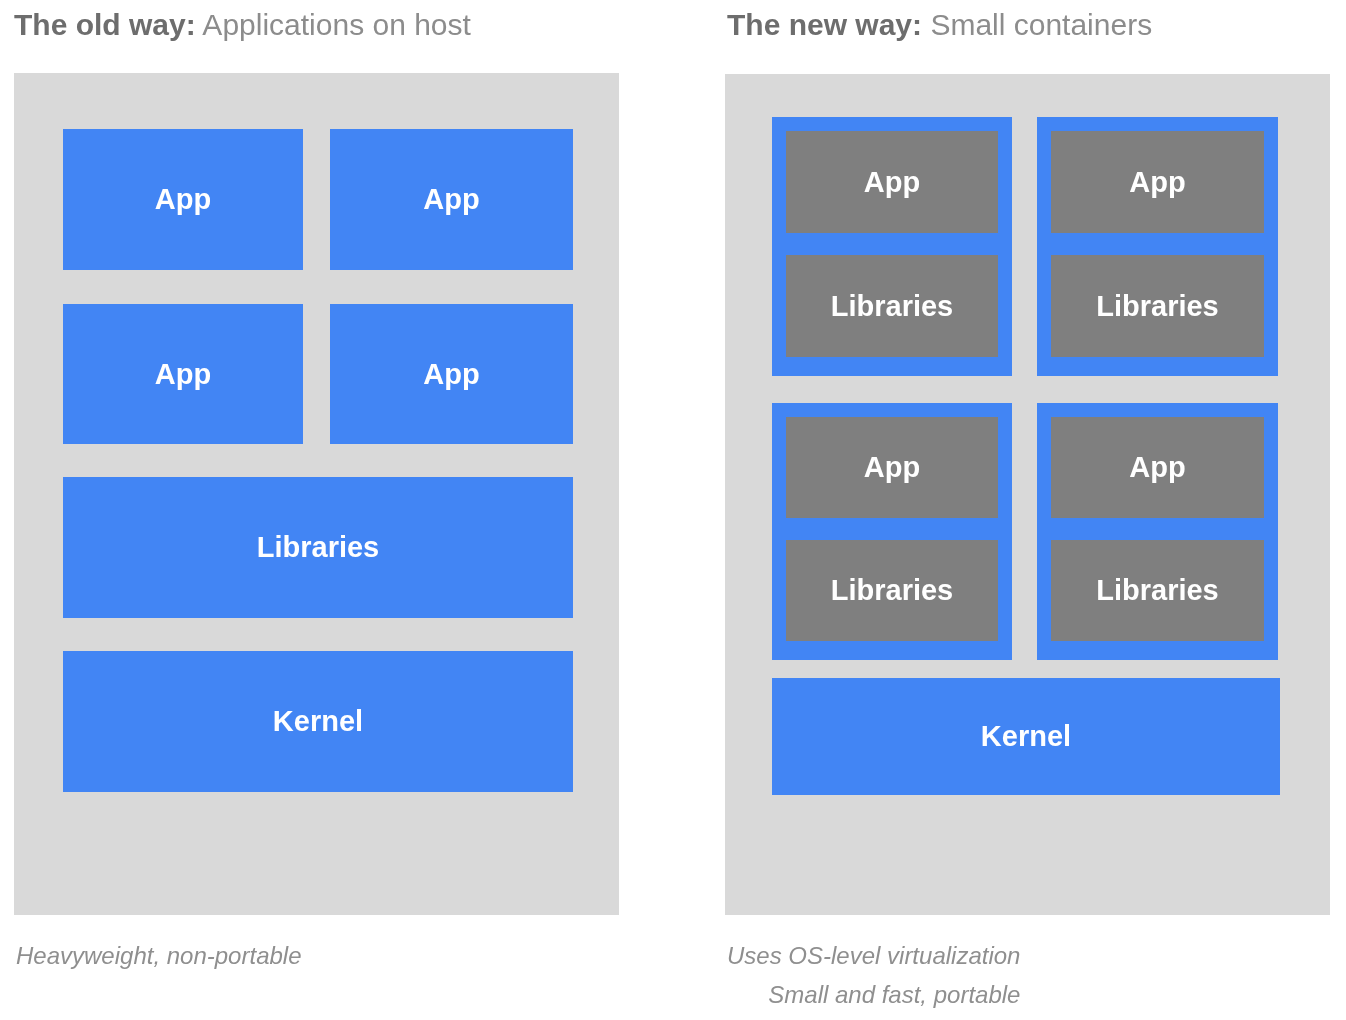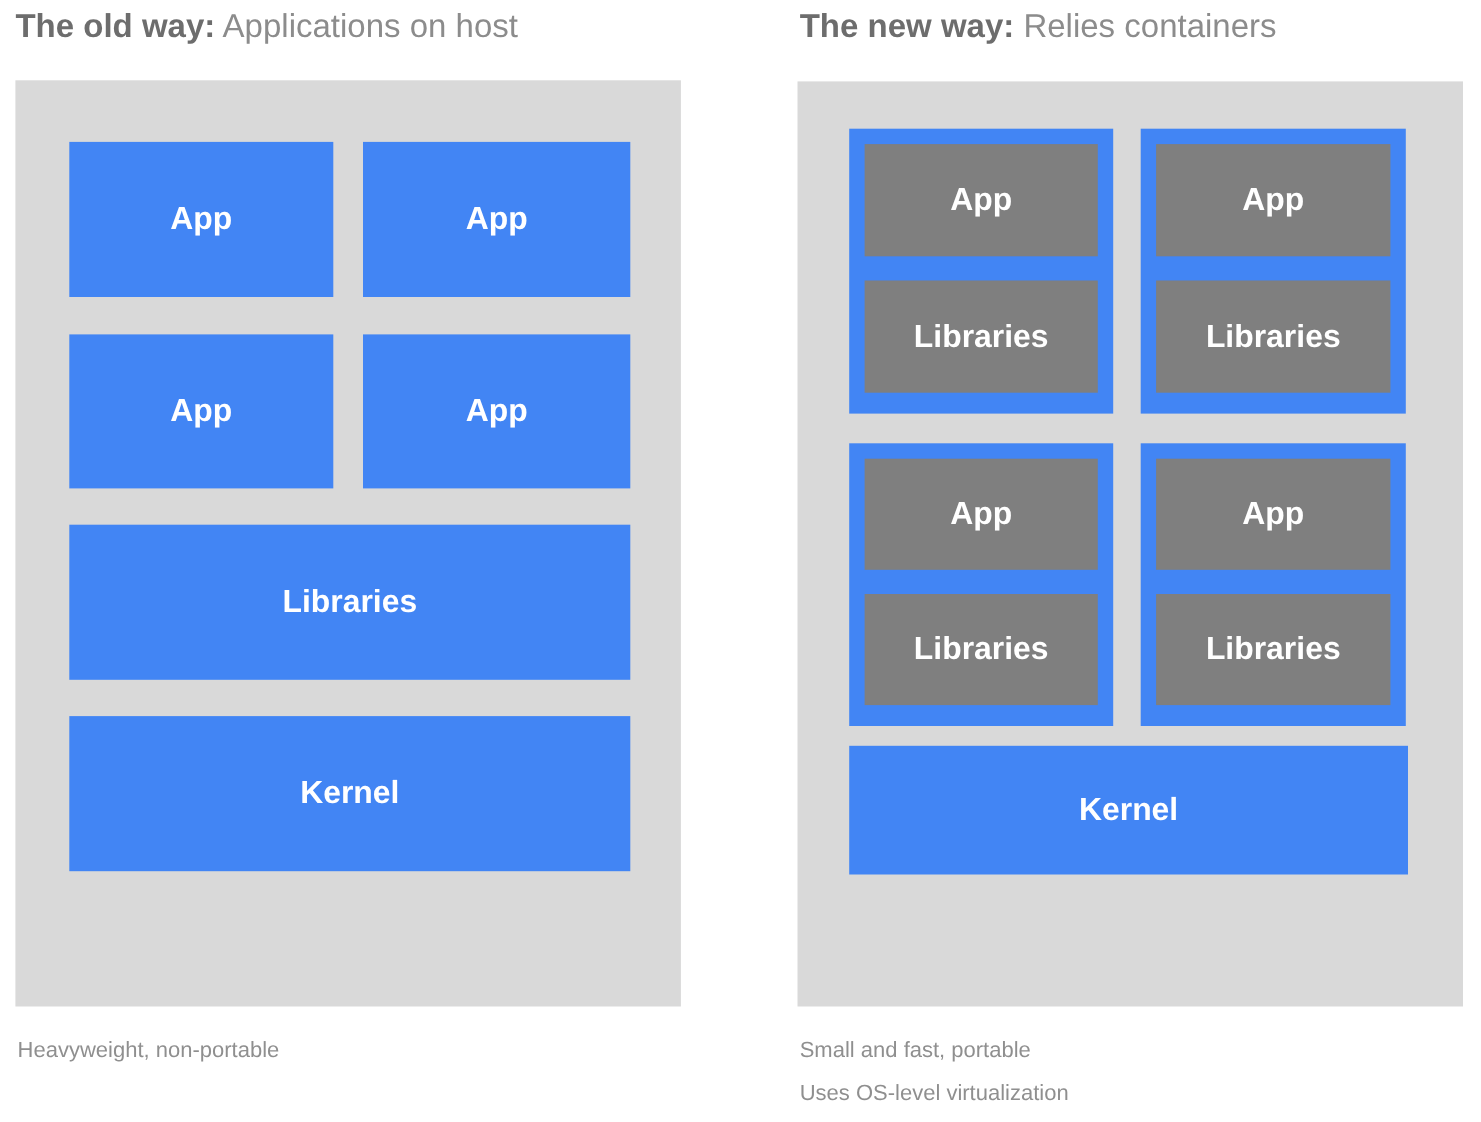--- a/index.html
+++ b/index.html
@@ -86,39 +86,41 @@
     color: var(--box-label);
     font-weight: 700;
     font-size: 29px;
   }
   .r-kern { left: 47px; top: 604px; width: 508px; height: 117px; }
 
   
   .caption {
     position: absolute;
     top: 936px;
-    font-size: 20px;
+    font-size: 24px;
     line-height: 39px;
+    font-style: italic;
     color: var(--caption);
     white-space: nowrap;
+    text-align: right;
   }
   .caption-left  { left: 16px; }
   .caption-right { left: 727px; }
 </style>
 </head>
 <body>
 
 <div class="canvas">
 
   <div class="title title-left">
     <span class="bold">The old way:</span><span> Applications on host</span>
   </div>
 
   <div class="title title-right">
-    <span class="bold">The new way:</span><span> Relies containers</span>
+    <span class="bold">The new way:</span><span> Small containers</span>
   </div>
 
   <div class="panel panel-left">
     <div class="block l-app1">App</div>
     <div class="block l-app2">App</div>
     <div class="block l-app3">App</div>
     <div class="block l-app4">App</div>
     <div class="block l-libs">Libraries</div>
     <div class="block l-kern">Kernel</div>
   </div>
@@ -140,17 +142,17 @@
       <div class="inner-box">App</div>
       <div class="inner-box">Libraries</div>
     </div>
     <div class="block r-kern">Kernel</div>
   </div>
 
   <div class="caption caption-left">
     <div>Heavyweight, non-portable</div>
   </div>
   <div class="caption caption-right">
+    <div>Uses OS-level virtualization</div>
     <div>Small and fast, portable</div>
-    <div>Uses OS-level virtualization</div>
   </div>
 
 </div>
 
 </body></html>

